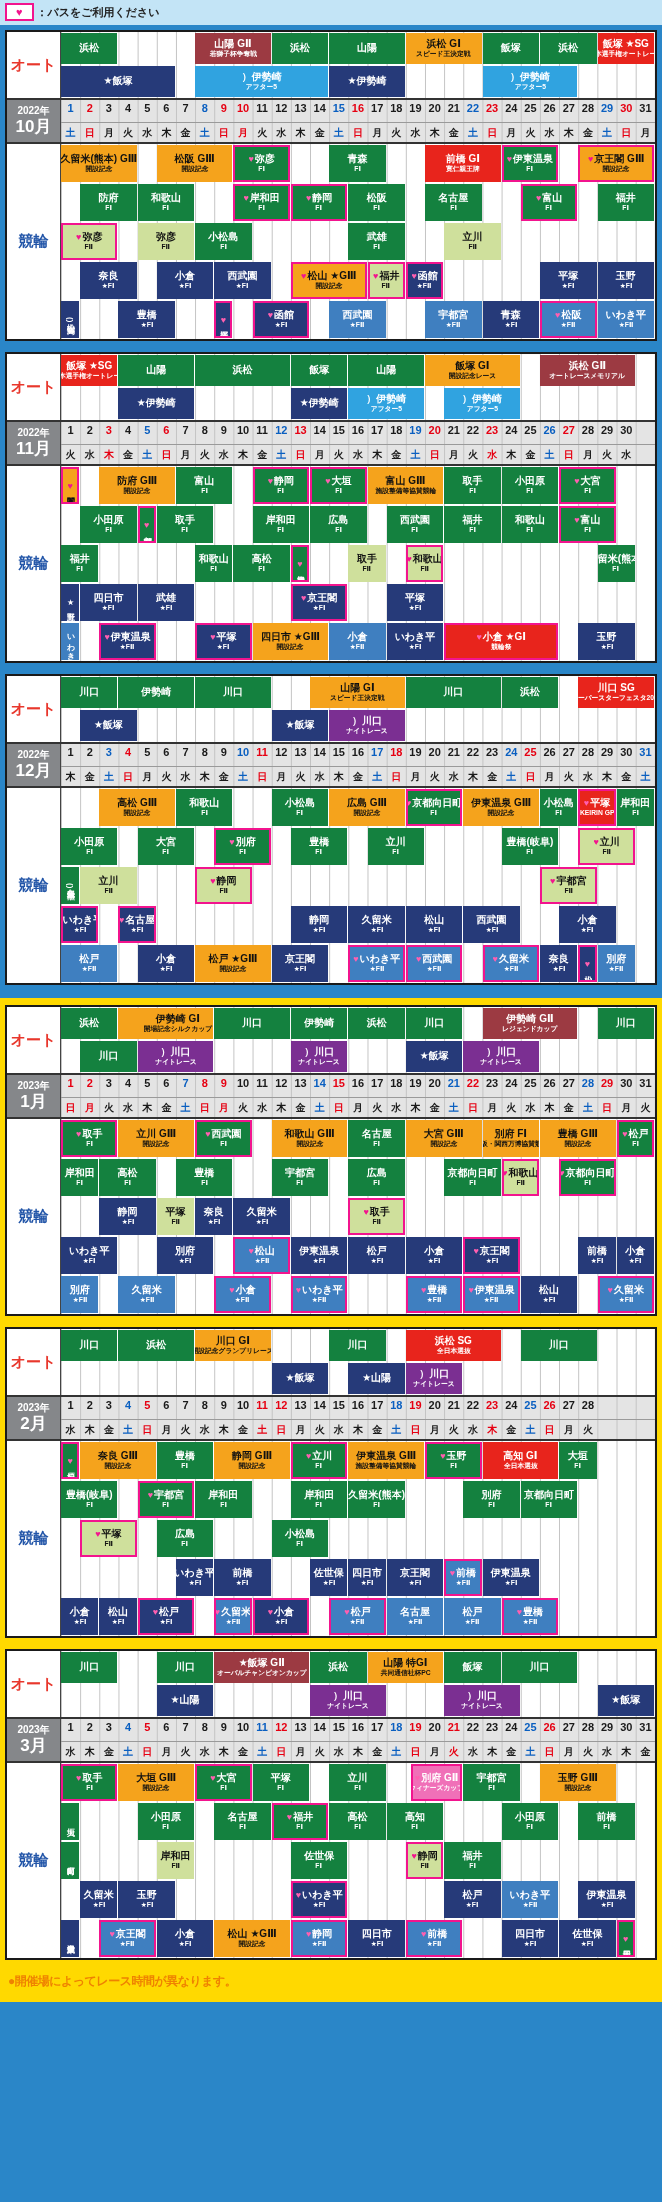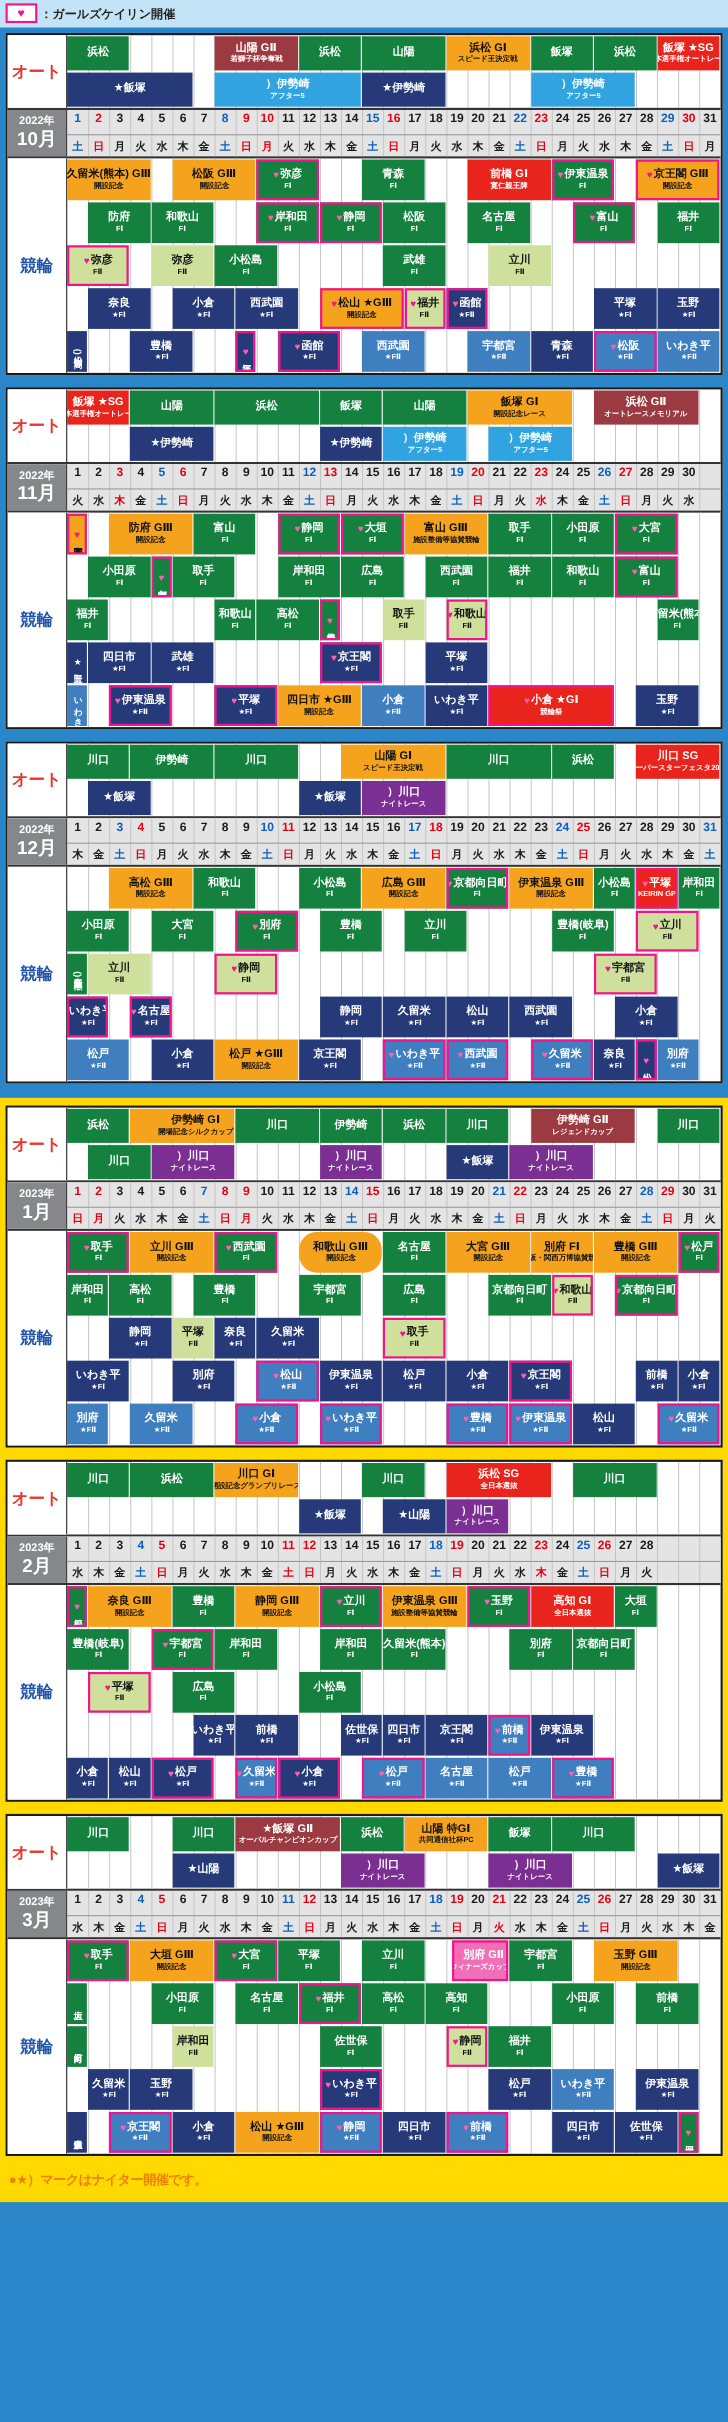--- a/index.html
+++ b/index.html
@@ -53,21 +53,21 @@
   .k-lgreen .hrt,.k-orange .hrt{color:#f2148e;}
   .footer{display:flex;gap:16px;color:#ef8200;font-weight:bold;font-size:12px;padding:2px 8px 12px;background:#ffd900;letter-spacing:-0.5px;}
 </style>
 </head>
 <body>
 
 <div class="top-bg">
   <div class="header">
     <span class="legend">
       <span class="heart-box">♥</span>
-      <span class="legend-text">：ガールズケイリン開催</span>
+      <span class="legend-text">：バスをご利用ください</span>
     </span>
   </div>
   <div id="cal-top">
       <section class="month">
         <div class="arow">
           <div class="side auto-lbl">オート</div>
           <div class="grid agrid">
             <div class="blk k-green" style="grid-area: 1 / 1 / auto / span 3;">
               <span class="t">浜松</span>
             </div>
@@ -1242,21 +1242,21 @@
               <span class="b">FⅠ</span>
             </div>
             <div class="blk k-orange" style="grid-area: 1 / 4 / auto / span 4;">
               <span class="t">立川 GⅢ</span>
               <span class="b">開設記念</span>
             </div>
             <div class="blk k-green pk" style="grid-area: 1 / 8 / auto / span 3;">
               <span class="t"><span class="hrt">♥</span>西武園</span>
               <span class="b">FⅠ</span>
             </div>
-            <div class="blk k-orange" style="grid-area: 1 / 12 / auto / span 4; border-radius: 16px;">
+            <div class="blk k-orange" style="grid-area: 1 / 12 / auto / span 4;">
               <span class="t">和歌山 GⅢ</span>
               <span class="b">開設記念</span>
             </div>
             <div class="blk k-green" style="grid-area: 1 / 16 / auto / span 3;">
               <span class="t">名古屋</span>
               <span class="b">FⅠ</span>
             </div>
             <div class="blk k-orange" style="grid-area: 1 / 19 / auto / span 4;">
               <span class="t">大宮 GⅢ</span>
               <span class="b">開設記念</span>
@@ -2029,15 +2029,15 @@
               <span class="b">★FⅠ</span>
             </div>
             <div class="blk k-green pk v" style="grid-area: 5 / 30 / auto / span 1;">
               <span class="t"><span class="hrt">♥</span>四日市</span>
             </div>
           </div>
         </div>
       </section>
     </div>
   <div class="footer">
-    <span>●★）マークはナイター開催です。</span>
+    <span>●開催場によってレース時間が異なります。</span>
   </div>
 </div>
 
 </body></html>

